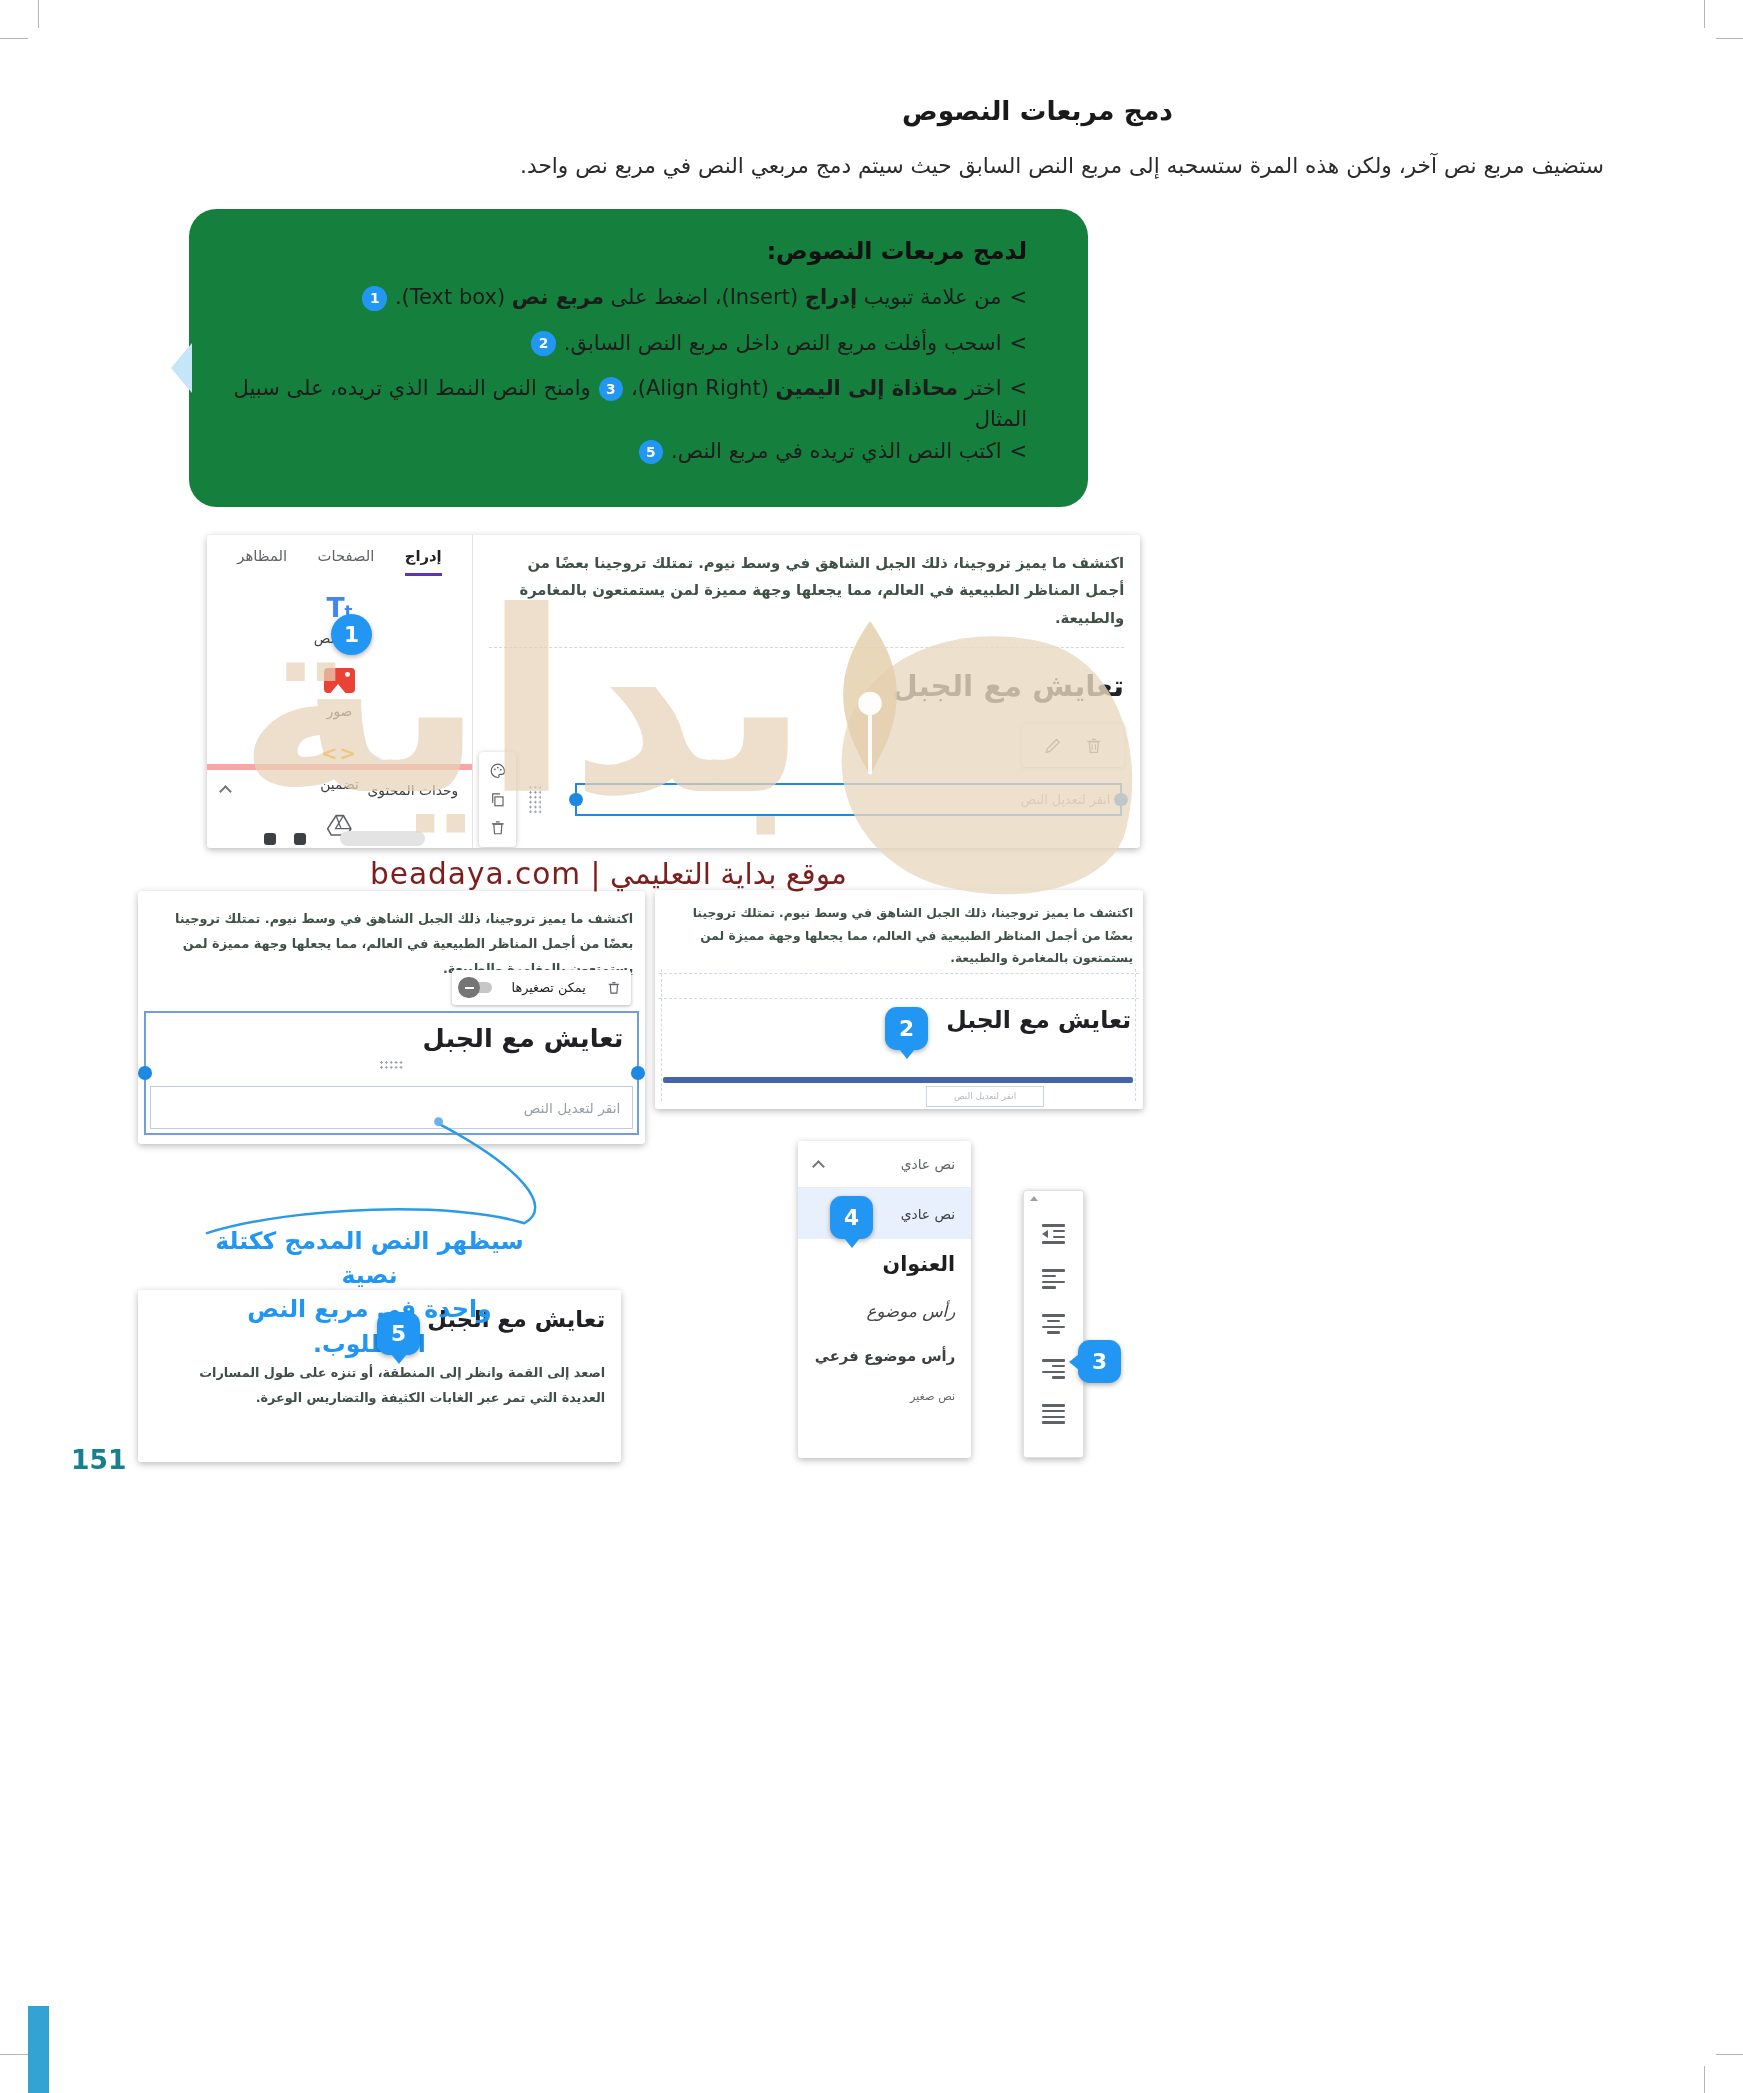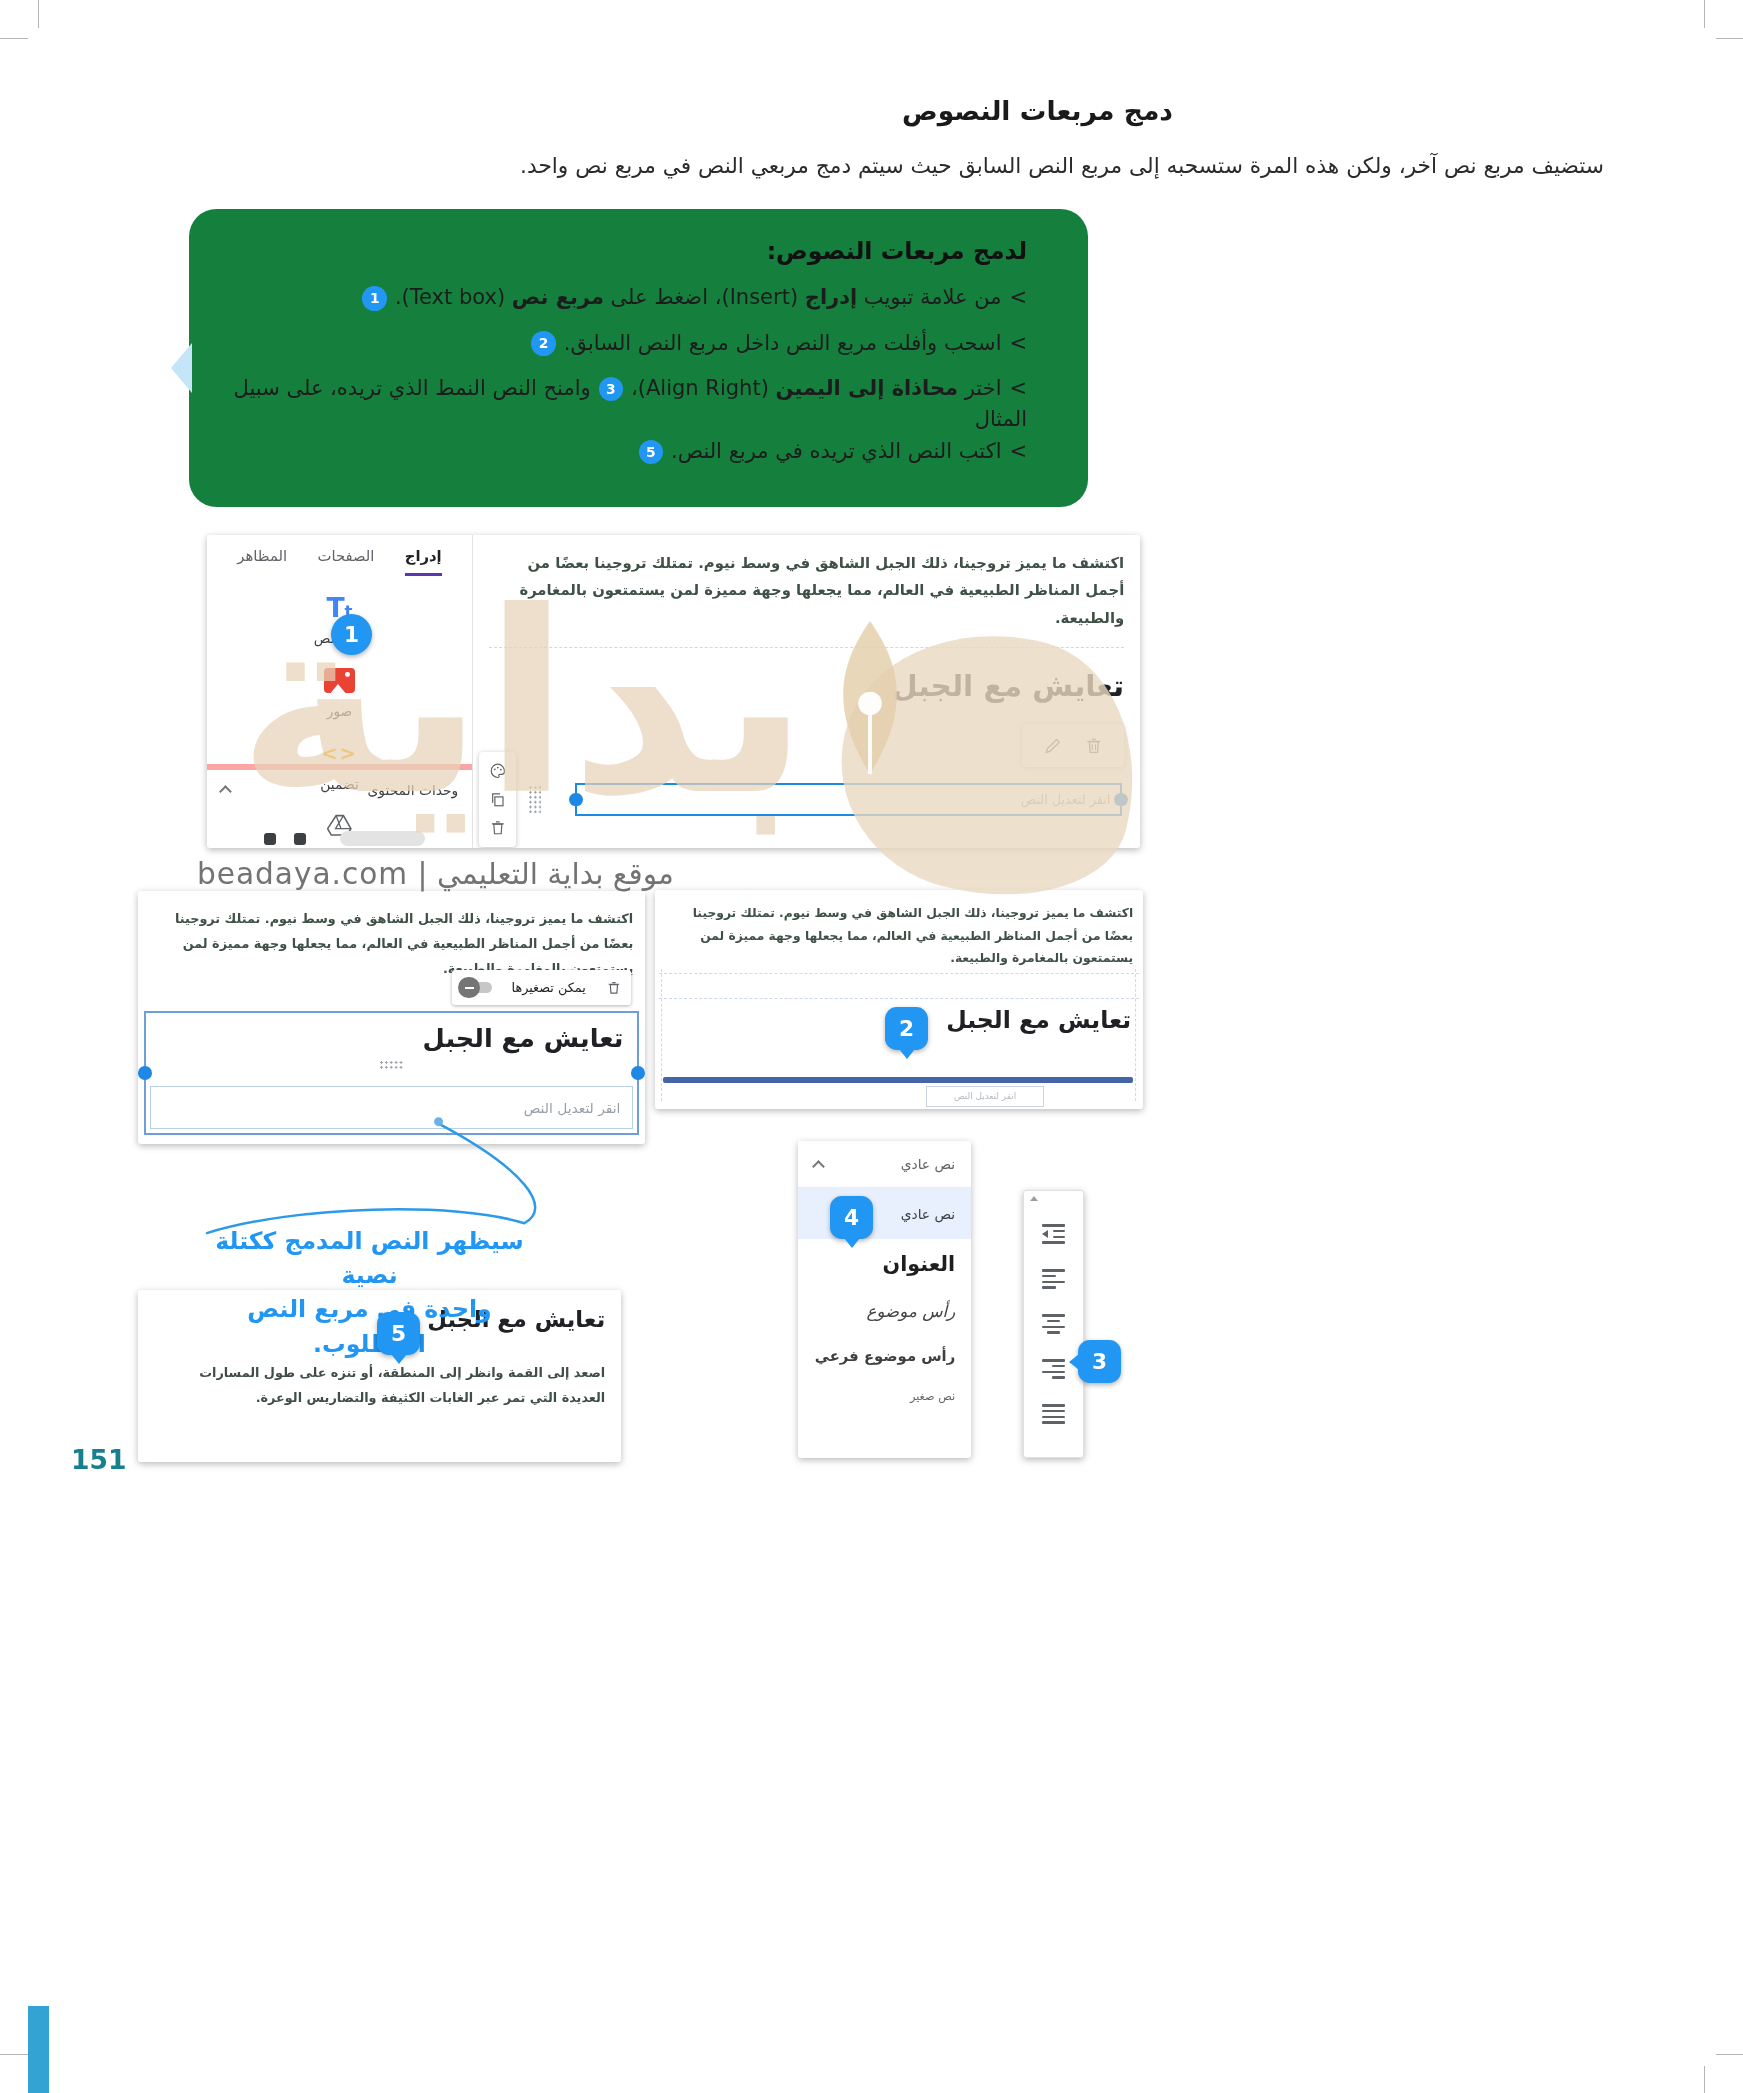--- a/index.html
+++ b/index.html
@@ -94,22 +94,22 @@
   
   .wm { position: absolute; left: 192px; top: 599px; width: 951px; height: 310px;
     z-index: 40; pointer-events: none; }
   .wm-blob { position: absolute; left: 650px; top: 34px; width: 296px; height: 261px;
     background: #e9d8bf; opacity: .8; border-radius: 58% 42% 55% 45% / 52% 62% 38% 48%;
     transform: rotate(14deg); }
   .wm-nib { position: absolute; left: 619px; top: 17.7px; opacity: .95; }
   .wm-logo { position: absolute; left: 0; top: -25.6px; width: 662px; text-align: center;
     direction: rtl; font-size: 251px; line-height: 1.05; font-weight: bold;
     color: #e7d3b8; opacity: .72; }
-  .wm-caption { position: absolute; left: 4.9px; top: 258px; width: 650px; text-align: left;
-    direction: rtl; font-size: 29.6px; color: #737373; letter-spacing: 1px; }
+  .wm-caption { position: absolute; left: 4.9px; top: 258px; width: 650px; text-align: right;
+    direction: rtl; font-size: 29.6px; color: #7f1d1d; letter-spacing: 1px; }
 
   
   .shot2 { left: 138px; top: 891px; width: 507px; height: 253px; }
   .sh2-para { position: absolute; left: 11.8px; right: 11.8px; top: 15.8px; font-size: 12.8px; line-height: 1.95; }
   .sh2-bar { position: absolute; right: 13.8px; top: 79px; width: 179px; height: 35px;
     background: #fff; box-shadow: 0 1px 3.9px rgba(0,0,0,.3); border-radius: 3px;
     display: flex; direction: rtl; align-items: center; justify-content: space-between; padding: 0 9.9px; }
   .sh2-bar .lb { font-size: 12.8px; color: #202124; }
   .pill { width: 29.6px; height: 11.8px; background: #c7c7c7; border-radius: 6.9px; position: relative; }
   .knob { position: absolute; left: -3.9px; top: -4.9px; width: 21.7px; height: 21.7px; border-radius: 50%;

